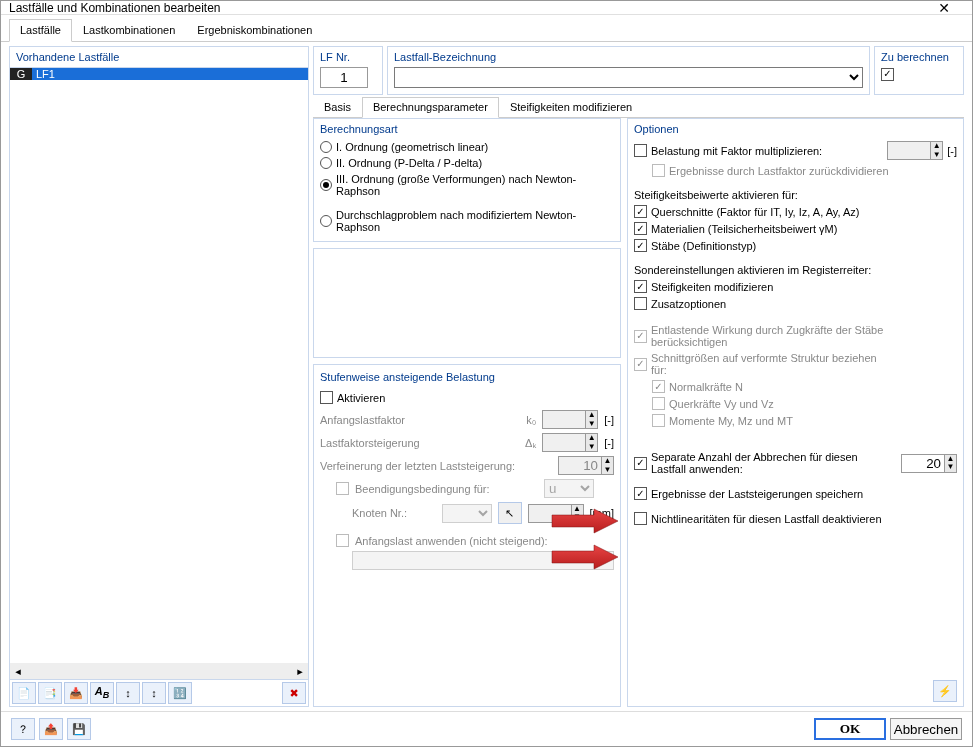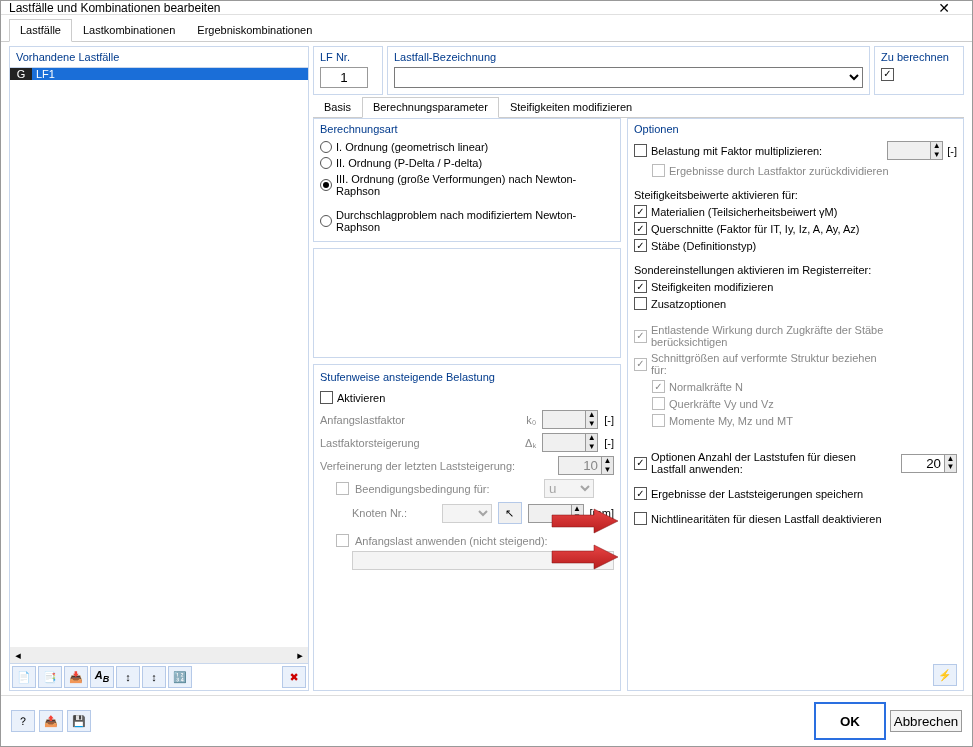--- a/index.html
+++ b/index.html
@@ -72,21 +72,21 @@
 .numspin.disabled input { background: #f0f0f0; color: #888; }
 
 .section-hdr { margin-top: 10px; margin-bottom: 2px; color: #000; }
 
 .arrow-ann { position: absolute; width: 70px; height: 28px; pointer-events: none; }
 .arrow-ann svg { width: 100%; height: 100%; }
 
 .footer { border-top: 1px solid #ddd; padding: 6px 10px; display: flex; align-items: center; gap: 4px; }
 .footer .ftbtn { width: 24px; height: 22px; border: 1px solid #b5c9e8; background: #eaf1fb; cursor: pointer; display:flex;align-items:center;justify-content:center; }
 .footer .spacer { flex: 1; }
-.ok-btn { width: 72px; height: 38px; border: 2px solid #2a6fe0; background: #fff; cursor: pointer; font-weight: 700; }
+.ok-btn { width: 72px; height: 22px; border: 2px solid #2a6fe0; background: #fff; cursor: pointer; font-weight: 700; font-family: Liberation Serif, serif; }
 .cancel-btn { width: 72px; height: 22px; border: 1px solid #999; background: #f5f5f5; cursor: pointer; }
 
 sub { font-size: 9px; }
 </style>
 </head>
 <body>
 
 <div class="window">
   <div class="titlebar">
     <span class="titlebar-text">Lastfälle und Kombinationen bearbeiten</span>
@@ -267,25 +267,25 @@
                 <span>[-]</span>
               </div>
             <div class="opt-row sub">
                 <span class="check disabled"></span>
                 <span>Ergebnisse durch Lastfaktor zurückdividieren</span>
               </div>
 
             <div class="section-hdr">Steifigkeitsbeiwerte aktivieren für:</div>
             <div class="opt-row">
                 <span class="check checked"></span>
+                <span>Querschnitte (Faktor für IT, Iy, Iz, A, Ay, Az)</span>
+              </div>
+            <div class="opt-row">
+                <span class="check checked"></span>
                 <span>Materialien (Teilsicherheitsbeiwert γM)</span>
-              </div>
-            <div class="opt-row">
-                <span class="check checked"></span>
-                <span>Querschnitte (Faktor für IT, Iy, Iz, A, Ay, Az)</span>
               </div>
             <div class="opt-row">
                 <span class="check checked"></span>
                 <span>Stäbe (Definitionstyp)</span>
               </div>
 
             <div class="section-hdr">Sondereinstellungen aktivieren im Registerreiter:</div>
             <div class="opt-row">
                 <span class="check checked"></span>
                 <span>Steifigkeiten modifizieren</span>
@@ -311,21 +311,21 @@
                 <span class="check disabled"></span>
                 <span>Querkräfte Vy und Vz</span>
               </div>
             <div class="opt-row sub disabled">
                 <span class="check disabled"></span>
                 <span>Momente My, Mz und MT</span>
               </div>
 
             <div class="opt-row" style="margin-top:20px">
                 <span class="check checked"></span>
-                <span style="max-width:220px">Optionen Anzahl der Laststufen für diesen Lastfall anwenden:</span>
+                <span style="max-width:220px">Separate Anzahl der Abbrechen für diesen Lastfall anwenden:</span>
                 <span style="flex:1"></span>
                 <span class="numspin">
                   <input value="20" style="">
                   <span class="spn">
                     <div>▲</div>
                     <div>▼</div>
                   </span>
                 </span>
               </div>
             <div class="opt-row" style="margin-top:8px">

